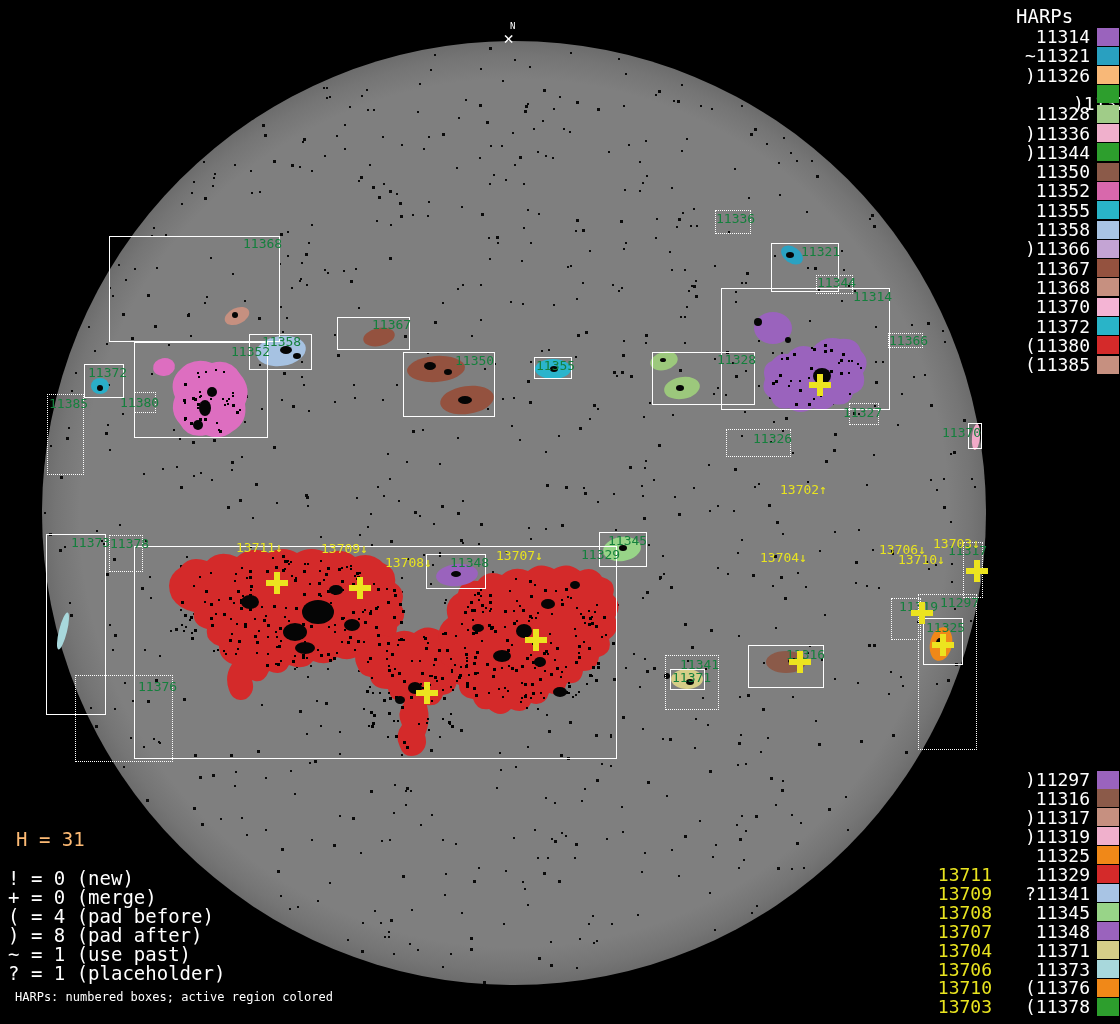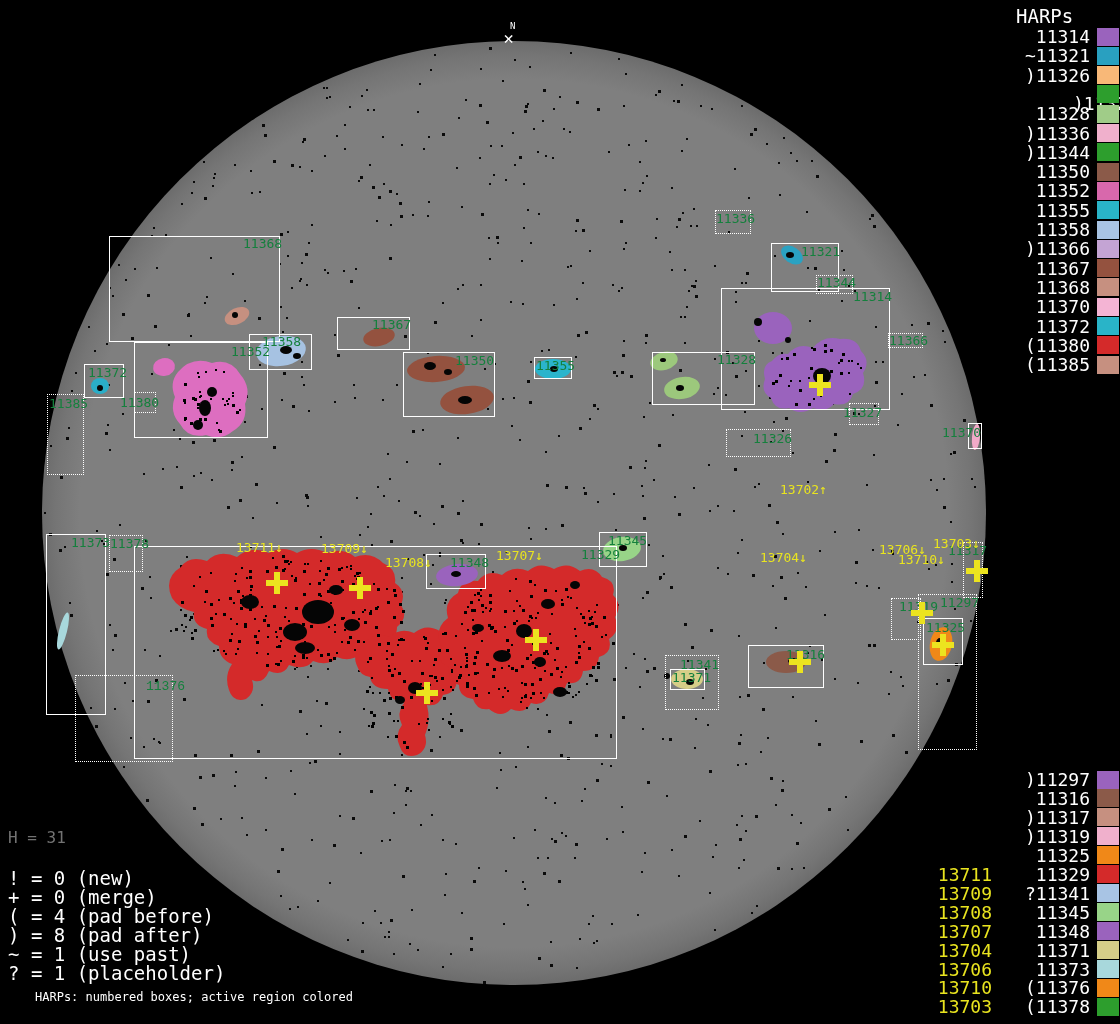--- a/index.html
+++ b/index.html
@@ -14,23 +14,23 @@
   .ar-label{position:absolute;z-index:35;color:#e9e41f;font-size:13px;line-height:13px;white-space:pre;}
   .cross{position:absolute;width:22px;height:22px;z-index:40;}
   .cross::before{content:"";position:absolute;left:8px;top:0;width:6px;height:22px;background:#ece31f;}
   .cross::after{content:"";position:absolute;top:8px;left:0;width:22px;height:6px;background:#ece31f;}
   .title-block{position:absolute;left:8px;top:6px;color:#fff;font-size:20px;line-height:19px;z-index:50;white-space:pre;}
   .noaa-panel{position:absolute;left:902px;top:11px;color:#e9e41f;font-size:19px;line-height:20px;z-index:50;white-space:pre;}
   .harps-header{position:absolute;left:1016px;top:5px;color:#fff;font-size:19px;z-index:50;}
   .list-row-text{position:absolute;color:#fff;font-size:18px;line-height:19px;text-align:right;z-index:50;white-space:pre;}
   .list-row-noaa{position:absolute;color:#e9e41f;font-size:18px;line-height:19px;text-align:right;z-index:50;white-space:pre;}
   .swatch{position:absolute;width:22px;height:18px;z-index:50;}
-  .stats-h{position:absolute;left:8px;top:828px;color:#737373;font-size:16px;z-index:50;white-space:pre;}
+  .stats-h{position:absolute;left:16px;top:828px;color:#fdba74;font-size:19px;z-index:50;white-space:pre;}
   .legend-line{position:absolute;left:8px;color:#fff;font-size:19px;line-height:19px;z-index:50;white-space:pre;}
-  .footer-line{position:absolute;left:20px;color:#fff;font-size:12px;line-height:12px;z-index:50;white-space:pre;padding-left:15px;}
+  .footer-line{position:absolute;left:0;color:#fff;font-size:12px;line-height:12px;z-index:50;white-space:pre;padding-left:15px;}
   .north{position:absolute;left:498px;top:22px;z-index:45;color:#fff;text-align:center;}
   .north .n{font-size:9px;line-height:9px;display:block;margin-left:12px;}
   .north .x{font-size:17px;line-height:15px;font-weight:bold;display:block;margin-left:4px;}
 </style>
 </head>
 <body>
 
 <div id="stage">
   <svg id="disk-svg" width="1120" height="1024">
     <defs>
@@ -1538,21 +1538,21 @@
     <div class="harp-box-label" style="left: 843px; top: 406px;">11327</div>
     <div class="harp-box dotted" style="left: 726px; top: 429px; width: 65px; height: 28px;"></div>
     <div class="harp-box-label" style="left: 753px; top: 432px;">11326</div>
     <div class="harp-box dotted" style="left: 47px; top: 394px; width: 37px; height: 81px;"></div>
     <div class="harp-box-label" style="left: 49px; top: 397px;">11385</div>
     <div class="harp-box dotted" style="left: 134px; top: 392px; width: 22px; height: 21px;"></div>
     <div class="harp-box-label" style="left: 120px; top: 396px;">11380</div>
     <div class="harp-box dotted" style="left: 109px; top: 535px; width: 34px; height: 37px;"></div>
     <div class="harp-box-label" style="left: 110px; top: 537px;">11378</div>
     <div class="harp-box dotted" style="left: 75px; top: 675px; width: 98px; height: 87px;"></div>
-    <div class="harp-box-label" style="left: 146px; top: 680px; font-family: Liberation Mono, monospace;">11376</div>
+    <div class="harp-box-label" style="left: 138px; top: 680px;">11376</div>
     <div class="harp-box dotted" style="left: 665px; top: 655px; width: 54px; height: 55px;"></div>
     <div class="harp-box-label" style="left: 680px; top: 658px;">11341</div>
     <div class="harp-box dotted" style="left: 963px; top: 542px; width: 20px; height: 56px;"></div>
     <div class="harp-box-label" style="left: 948px; top: 544px;">11317</div>
     <div class="harp-box dotted" style="left: 891px; top: 598px; width: 30px; height: 42px;"></div>
     <div class="harp-box-label" style="left: 899px; top: 600px;">11319</div>
     <div class="harp-box dotted" style="left: 918px; top: 594px; width: 59px; height: 156px;"></div>
     <div class="harp-box-label" style="left: 940px; top: 596px;">11297</div>
     <div class="ar-label" style="left: 236px; top: 541px;">13711↓</div>
     <div class="ar-label" style="left: 321px; top: 542px;">13709↓</div>

